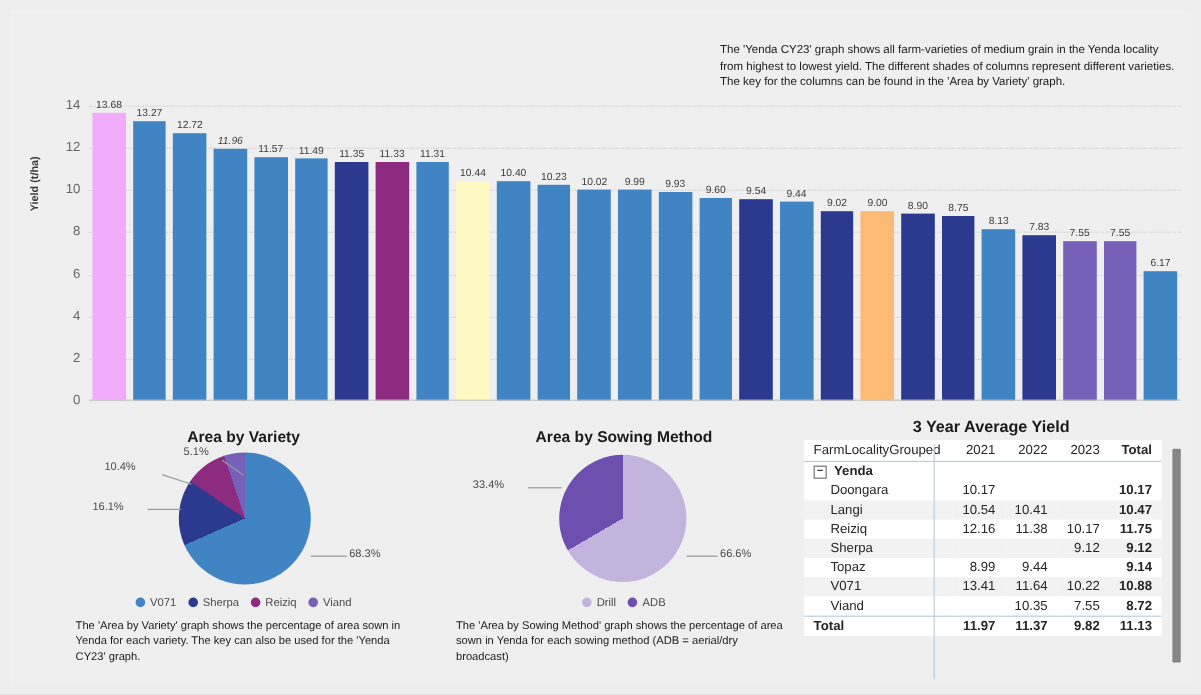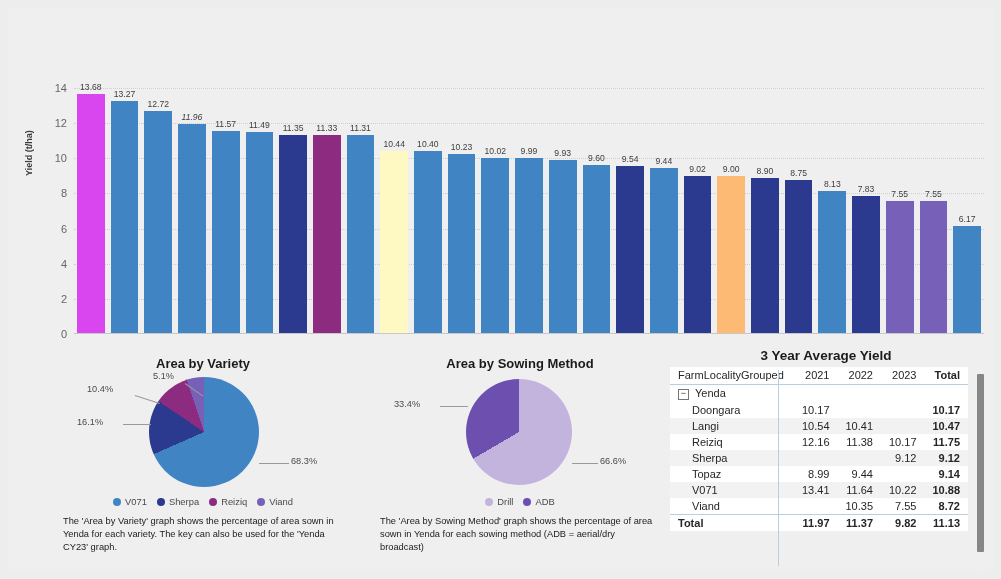--- a/index.html
+++ b/index.html
@@ -43,36 +43,37 @@
 
   
   #tablepanel{position:absolute;left:662px;top:340px;width:312px;}
   .tbl-title{text-align:center;font-size:13.5px;font-weight:bold;color:#1b1b1b;margin-bottom:4px;}
   table{border-collapse:collapse;width:298px;font-size:11px;color:#262626;background:#fff;table-layout:fixed;}
   th,td{padding:2px 8px;text-align:right;white-space:nowrap;}
   th:first-child,td:first-child{text-align:left;width:108px;}
   thead th{font-weight:400;border-bottom:1.5px solid #b9cfe0;background:#fff;padding-bottom:3px;}
   thead th.total{font-weight:bold;}
   tbody tr.alt td{background:#f2f2f2;}
-  tbody td.grp{font-weight:normal;margin-left:36px;}
+  tbody td.grp{font-weight:bold;margin-left:36px;}
   tbody td.totcol{font-weight:bold;}
   tr.totalrow td{font-weight:bold;border-top:1.5px solid #b9cfe0;background:#fff;}
   td.indent{padding-left:22px;}
   .expander{display:inline-block;width:9px;height:9px;border:1px solid #767676;
             line-height:7px;text-align:center;font-size:9px;margin-right:6px;vertical-align:1px;color:#333;}
   .vline{position:absolute;left:770px;top:362px;width:1px;height:196px;background:#b9cfe0;}
   .scrollbar{position:absolute;right:8px;top:352px;width:9px;height:212px;background:#efefef;}
   .scrollthumb{position:absolute;left:1px;top:14px;width:7px;height:178px;background:#868686;border-radius:1px;}
 </style>
 </head>
 <body>
 
 <div id="page">
  <div id="canvas">
 
+  <div class="desc-top">The 'Yenda CY23' graph shows all farm-varieties of medium grain in the Yenda locality from highest to lowest yield. The different shades of columns represent different varieties. The key for the columns can be found in the 'Area by Variety' graph.</div>
 
   <div id="mainchart">
     <div class="ylabel">Yield (t/ha)</div>
     <div class="plot">
       <div id="grid">
             <div class="gridline" style="top: 0%;"></div>
             <div class="ytick" style="top: 0%;">14</div>
             <div class="gridline" style="top: 14.2857%;"></div>
             <div class="ytick" style="top: 14.2857%;">12</div>
             <div class="gridline" style="top: 28.5714%;"></div>
@@ -82,21 +83,21 @@
             <div class="gridline" style="top: 57.1429%;"></div>
             <div class="ytick" style="top: 57.1429%;">6</div>
             <div class="gridline" style="top: 71.4286%;"></div>
             <div class="ytick" style="top: 71.4286%;">4</div>
             <div class="gridline" style="top: 85.7143%;"></div>
             <div class="ytick" style="top: 85.7143%;">2</div>
             <div class="ytick" style="top: 100%;">0</div>
           </div>
       <div class="bars" id="bars">
             <div class="barwrap">
-              <div class="bar" style="height: 97.7143%; background: #d946ef;">
+              <div class="bar" style="height: 97.7143%; background: #f0abfc;">
                 <div class="barlbl">13.68</div>
               </div>
             </div>
             <div class="barwrap">
               <div class="bar" style="height: 94.7857%; background: rgb(65, 132, 196);">
                 <div class="barlbl">13.27</div>
               </div>
             </div>
             <div class="barwrap">
               <div class="bar" style="height: 90.8571%; background: rgb(65, 132, 196);">

